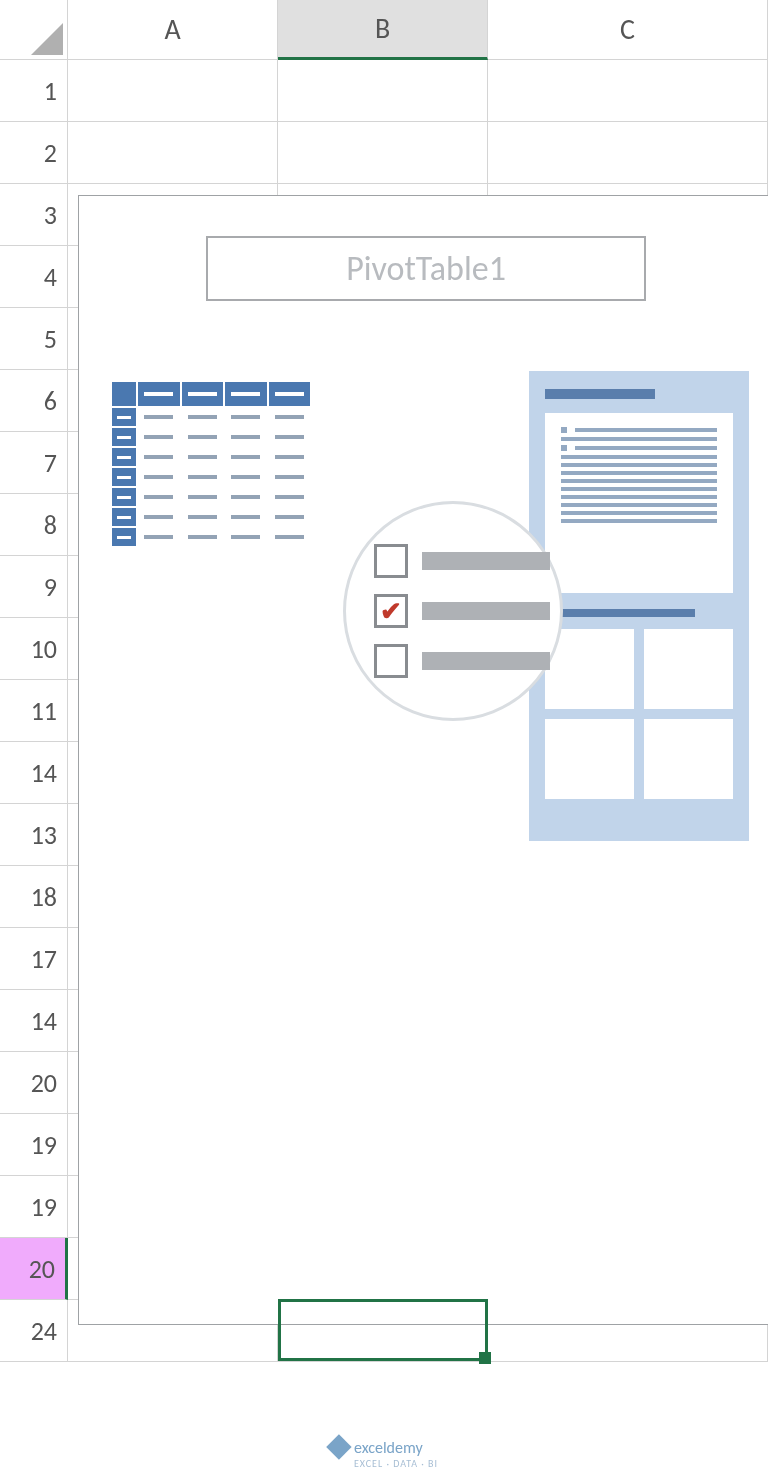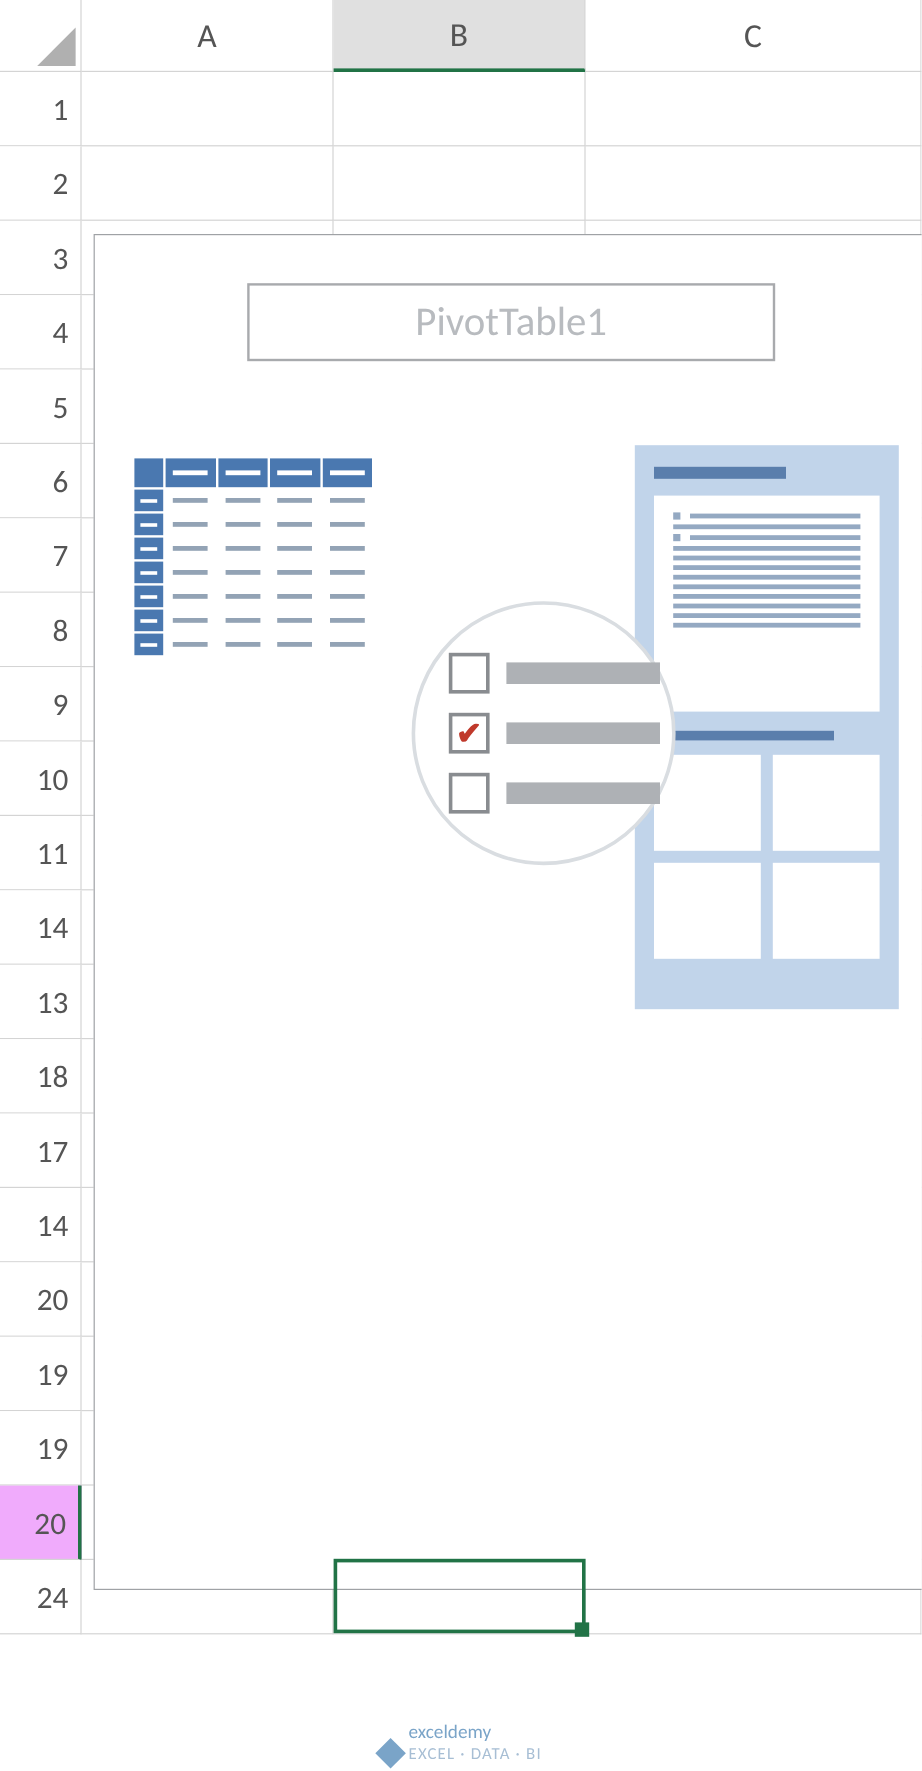--- a/index.html
+++ b/index.html
@@ -164,24 +164,24 @@
     background: rgba(255,255,255,0);
     pointer-events: none;
   }
   .selection::after {
     content:''; position:absolute; right:-6px; bottom:-6px;
     width:12px; height:12px; background:#217346;
   }
   
   .watermark {
     position:absolute; left:50%; bottom:6px; transform:translateX(-50%);
-    display:flex; align-items:flex-end; gap:6px;
+    display:flex; align-items:flex-start; gap:6px;
     font-size:16px; color:#7aa4c8;
   }
-  .wm-sub { font-size:14px; color:#a7bed4; letter-spacing:1px; display:block;}
+  .wm-sub { font-size:10px; color:#a7bed4; letter-spacing:1px; display:block;}
   .wm-icon { width:18px; height:18px; background:#7aa4c8; transform:rotate(45deg);}
 </style>
 </head>
 <body>
 
 <div class="sheet">
   <div class="corner"></div>
   <div class="col-header">A</div>
   <div class="col-header selected">B</div>
   <div class="col-header">C</div>

